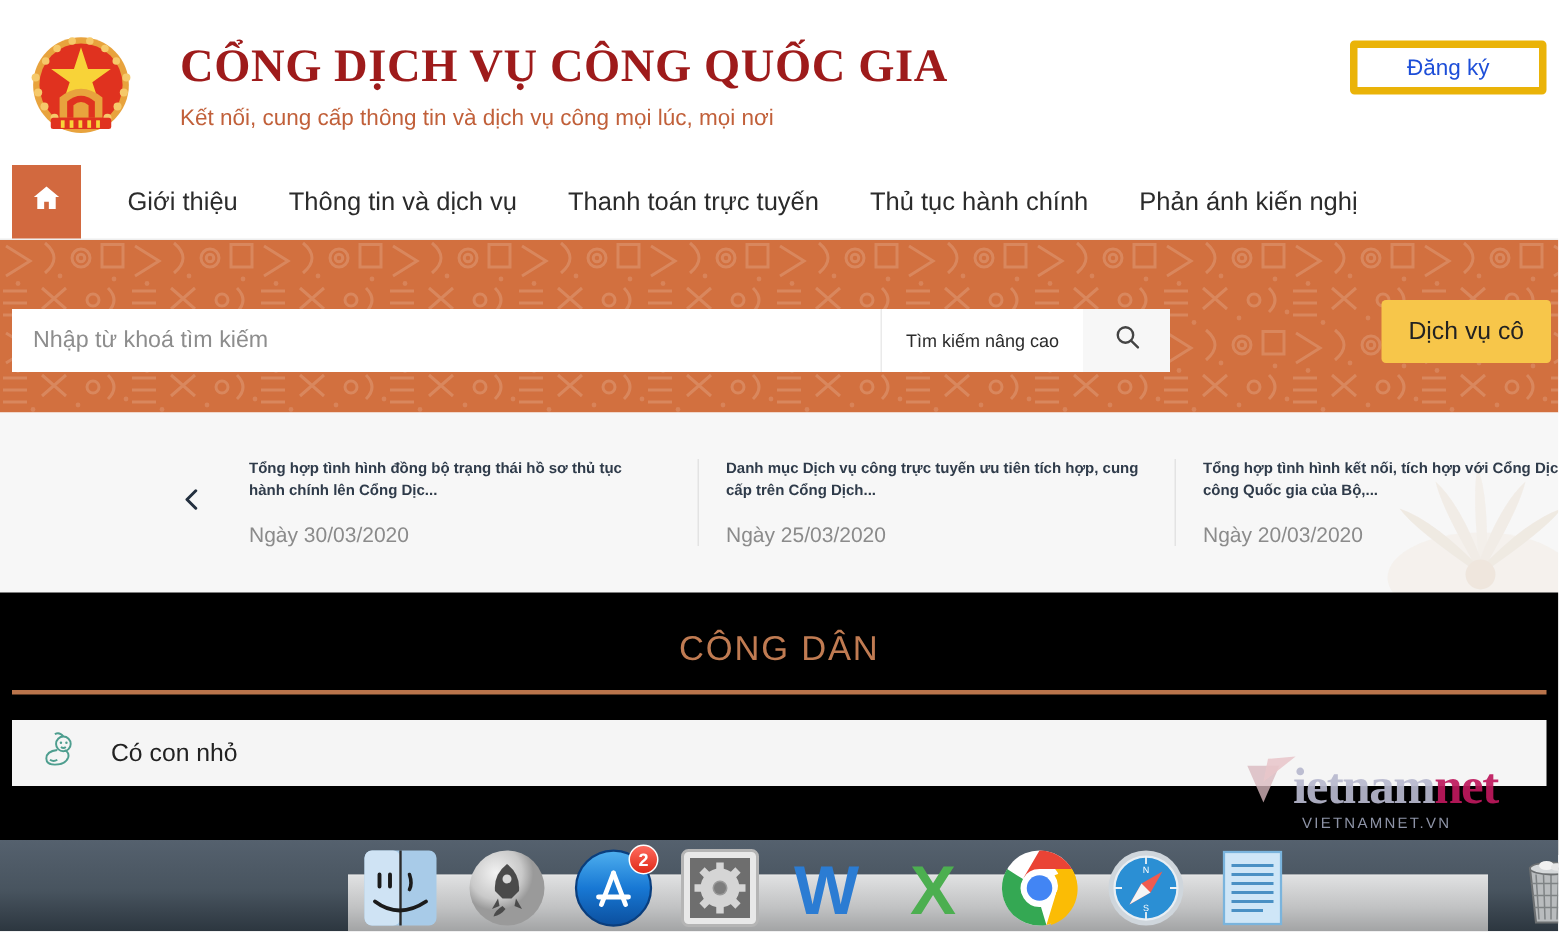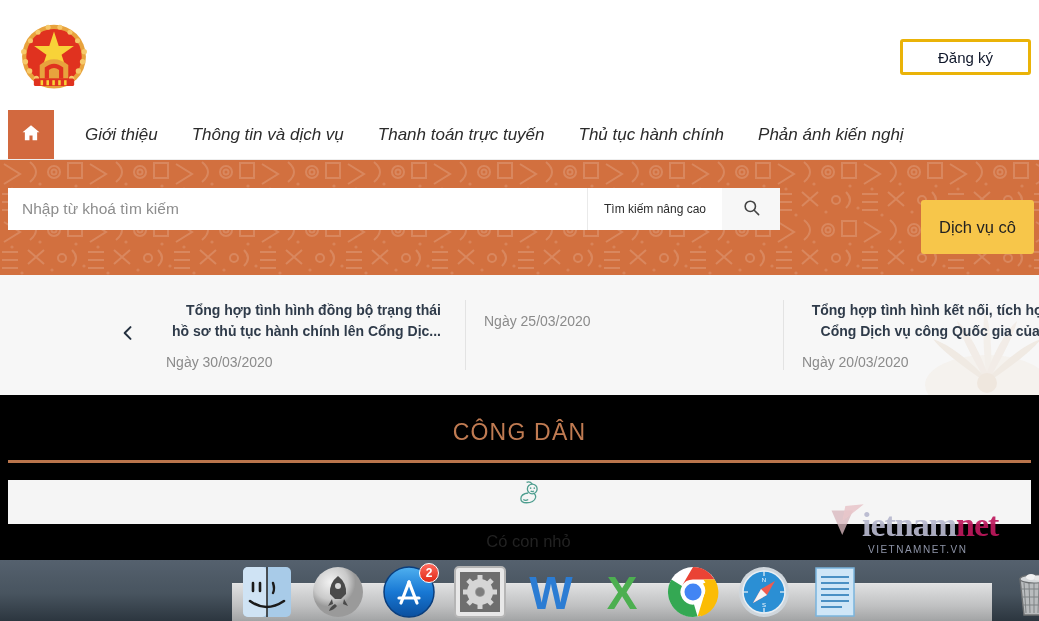--- a/index.html
+++ b/index.html
@@ -32,48 +32,48 @@
     line-height: 1.1;
   }
   .brand-sub {
     margin-top: 9px;
     font-size: 15px;
     color: #c1603a;
     white-space: nowrap;
   }
   .register-btn {
     position: absolute;
-    right: 8px; top: 39px;
+    right: 8px; top: 27px;
     width: 131px; height: 36px;
-    border: 3px solid #eab308;
+    border: 5px solid #eab308;
     background: #ffffff;
     border-radius: 3px;
     font-size: 15px;
-    color: #0f172a;
+    color: #1d4ed8;
     font-family: "Liberation Sans", sans-serif;
     cursor: pointer;
   }
 
   
   .nav {
     position: relative;
     height: 50px;
     background: #ffffff;
     display: flex;
     align-items: stretch;
     border-bottom: 1px solid #eee;
   }
   .nav-home {
     width: 46px;
     background: #d2693f;
     display: flex; align-items: center; justify-content: center;
     margin-left: 8px;
     cursor: pointer;
   }
-  .nav-items { display: flex; align-items: center; gap: 0; padding-left: 14px; font-style: italic; }
+  .nav-items { display: flex; align-items: center; gap: 0; padding-left: 14px; }
   .nav-item {
     font-size: 17px;
     color: #2b2b2b;
     padding: 0 17px;
     line-height: 50px;
     white-space: nowrap;
     cursor: pointer;
   }
 
   
@@ -82,21 +82,21 @@
     height: 115px;
     background: #d2703f;
     overflow: hidden;
   }
   .banner-pattern {
     position: absolute; inset: 0;
     opacity: .17;
   }
   .search-row {
     position: absolute;
-    left: 8px; top: 28px;
+    left: 8px; top: 46px;
     display: flex; align-items: flex-end;
     z-index: 3;
   }
   .search-box {
     width: 580px; height: 42px;
     background: #fff;
     display: flex; align-items: center;
     padding-left: 14px;
     border-right: 1px solid #eaeaea;
   }
@@ -121,21 +121,21 @@
   }
   .search-btn {
     height: 42px; width: 58px;
     background: #f7f7f7;
     display: flex; align-items: center; justify-content: center;
     cursor: pointer;
   }
   .yellow-btn {
     position: absolute;
     left: 921px; top: 200px;
-    height: 54px;
+    height: 42px;
     background: #f7c64a;
     display: flex; align-items: center;
     padding: 0 18px;
     font-size: 16.5px;
     color: #222;
     white-space: nowrap;
     border-radius: 3px;
     z-index: 4;
     cursor: pointer;
   }
@@ -165,25 +165,24 @@
   .news-list { display: flex; align-items: stretch; flex: 1; z-index: 2; }
   .news-item {
     width: 300px;
     padding: 0 24px 0 0;
     border-right: 1px solid #e3e3e3;
     margin-left: 18px;
     cursor: pointer;
   }
   .news-item:last-child { border-right: 0; }
   .news-title {
-    font-size: 14px;
+    font-size: 10px;
     font-weight: 700;
     color: #2f3b4a;
     line-height: 1.45;
-    text-align: right;
   }
   .news-date {
     margin-top: 13px;
     font-size: 14px;
     color: #8b8b8b;
   }
 
   
   .services {
     position: relative;
@@ -205,21 +204,20 @@
   .svc-rule { height: 3px; background: #b9744b; width: 100%; }
   .svc-item {
     margin-top: 17px;
     height: 44px;
     background: #f5f5f5;
     display: flex;
     align-items: center;
     padding-left: 18px;
     gap: 22px;
     cursor: pointer;
-    flex-direction: column;
   }
   .svc-label { font-size: 16.5px; color: #222; }
 
   
   .watermark {
     position: absolute;
     left: 836px; top: 508px;
     width: 170px;
     z-index: 20;
     pointer-events: none;
@@ -329,20 +327,24 @@
             <rect x="34" y="80" width="3" height="6"></rect>
               <rect x="41" y="80" width="3" height="6"></rect>
             <rect x="48" y="80" width="3" height="6"></rect>
               <rect x="55" y="80" width="3" height="6"></rect>
             <rect x="62" y="80" width="3" height="6"></rect>
           </g>
         </g>
       </svg>
     </div>
 
+    <div class="brand">
+      <div class="brand-title">CỔNG DỊCH VỤ CÔNG QUỐC GIA</div>
+      <div class="brand-sub">Kết nối, cung cấp thông tin và dịch vụ công mọi lúc, mọi nơi</div>
+    </div>
 
     <button class="register-btn">Đăng ký</button>
   </div>
 
   <div class="nav">
     <div class="nav-home">
       <span>
         <svg viewBox="0 0 24 24" width="22" height="22" fill="#fff">
           <path d="M12 3.6 2.8 11.3h2.5V20h5v-5.2h3.4V20h5v-8.7h2.5z"></path>
         </svg>
@@ -424,20 +426,21 @@
         </svg>
       </span>
     </div>
 
     <div class="news-list">
       <div class="news-item">
         <div class="news-title">Tổng hợp tình hình đồng bộ trạng thái hồ sơ thủ tục hành chính lên Cổng Dịc...</div>
         <div class="news-date">Ngày 30/03/2020</div>
       </div>
       <div class="news-item">
+        <div class="news-title">Danh mục Dịch vụ công trực tuyến ưu tiên tích hợp, cung cấp trên Cổng Dịch...</div>
         <div class="news-date">Ngày 25/03/2020</div>
       </div>
       <div class="news-item">
         <div class="news-title">Tổng hợp tình hình kết nối, tích hợp với Cổng Dịch vụ công Quốc gia của Bộ,...</div>
         <div class="news-date">Ngày 20/03/2020</div>
       </div>
     </div>
   </div>
 
   <div class="services">

